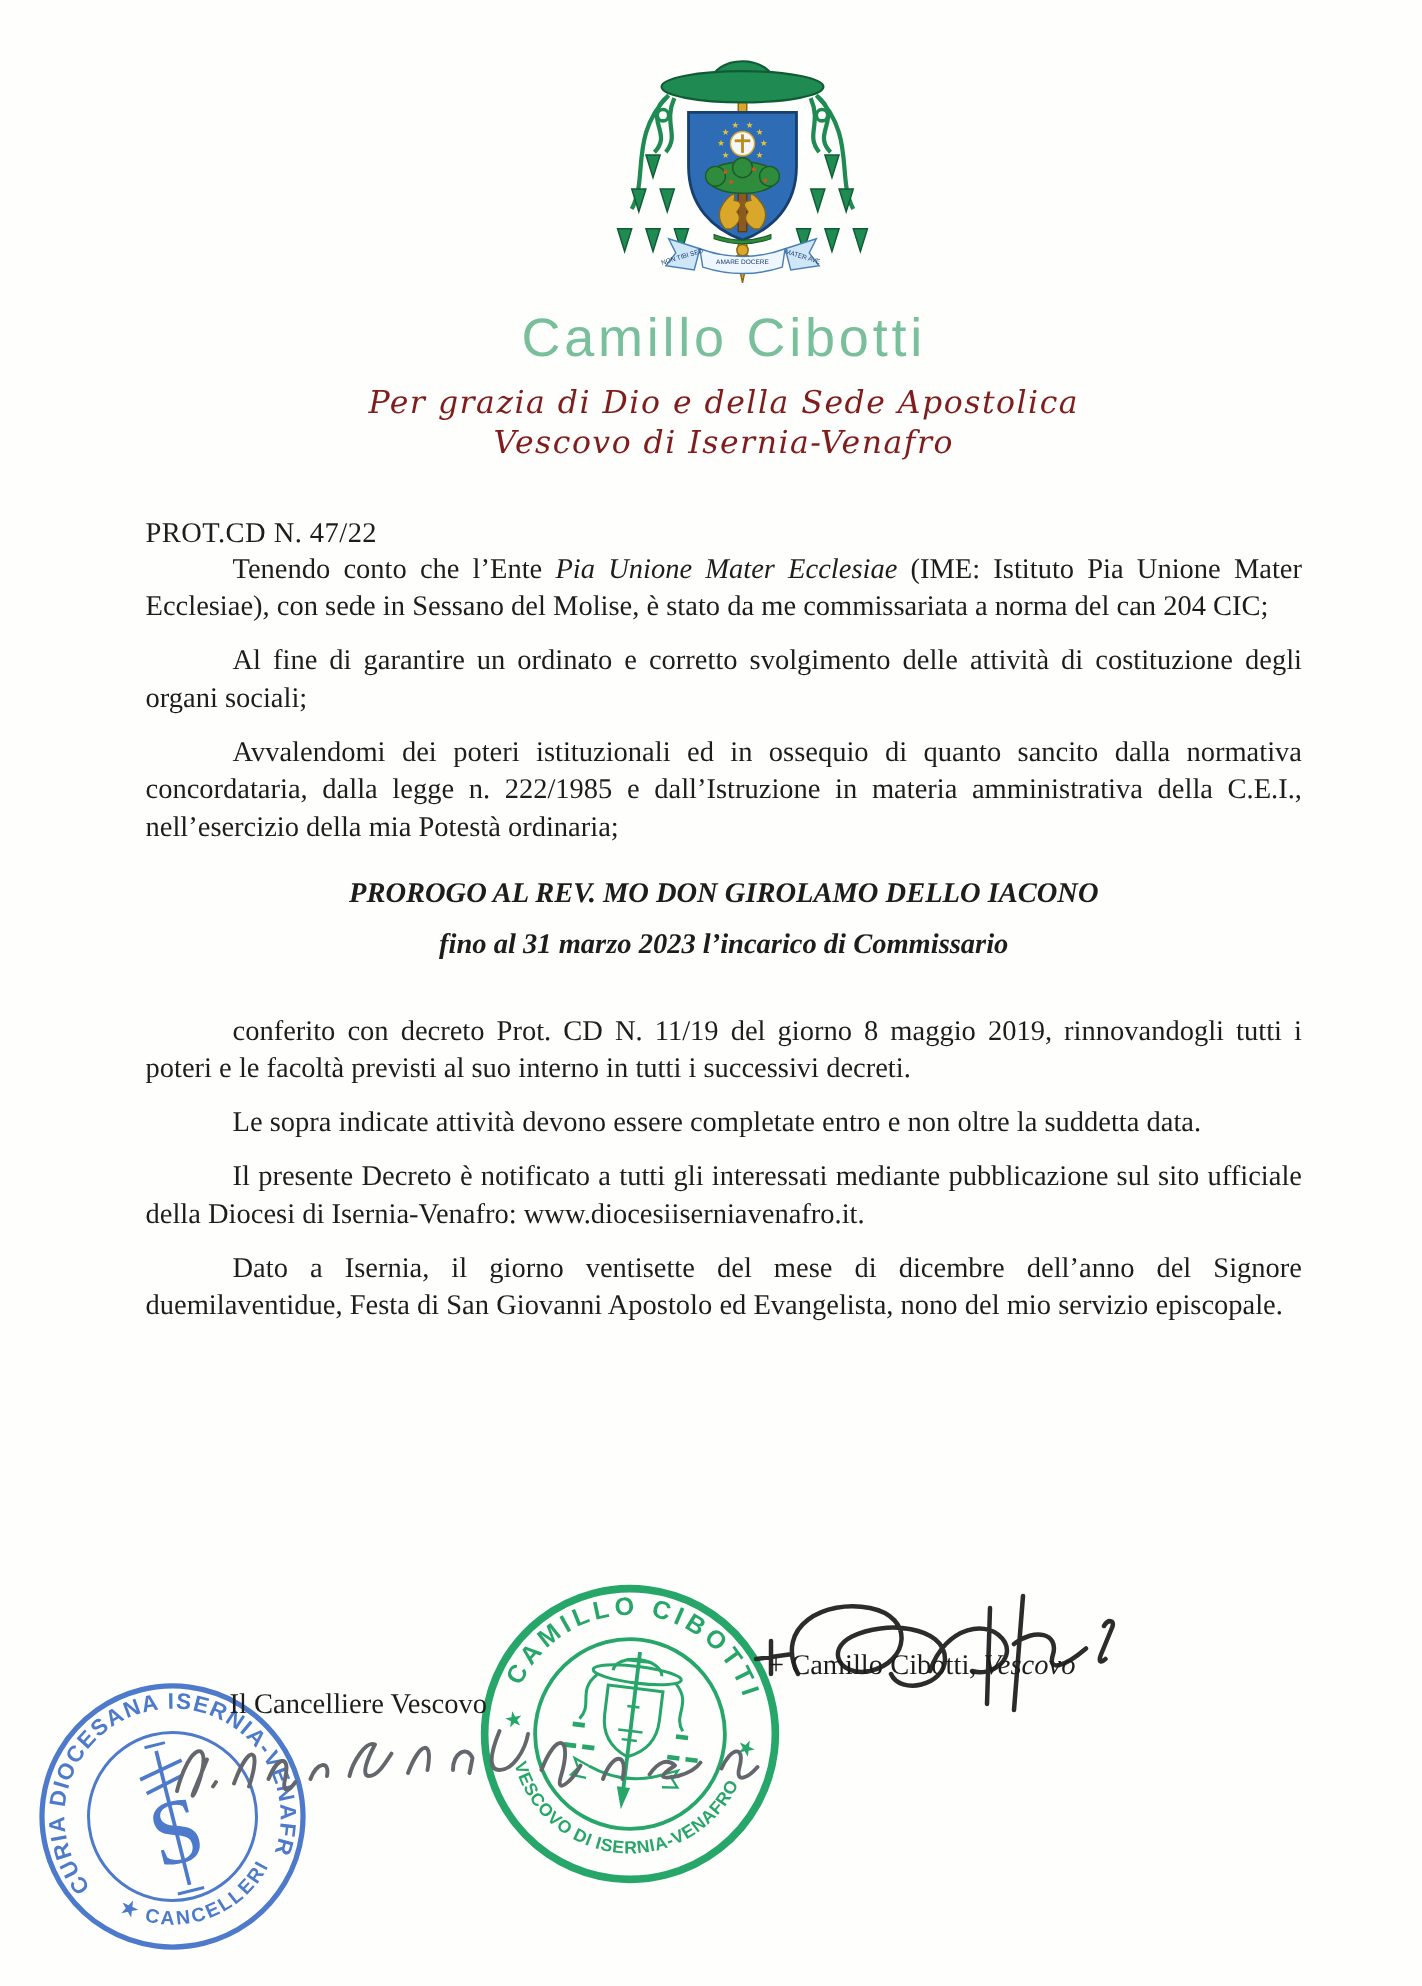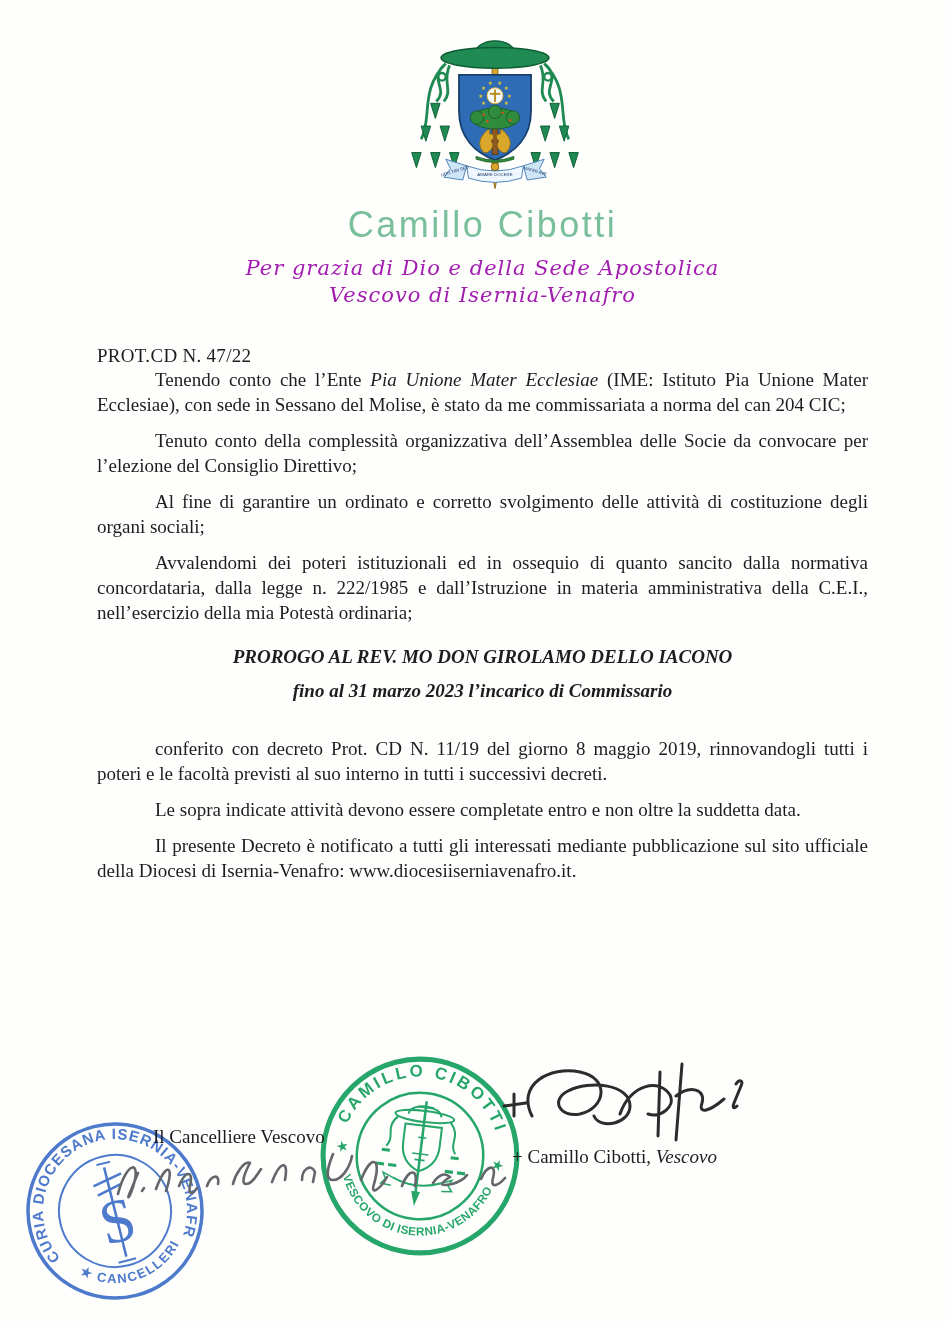--- a/index.html
+++ b/index.html
@@ -3,37 +3,37 @@
 <meta charset="utf-8">
 <style>
   html,body{margin:0;padding:0;background:#ddd;}
   .page{position:relative;width:948px;height:1324px;background:#fefefdf0;background:#fefefd;
         font-family:"Liberation Serif",serif;color:#1d1d1d;overflow:hidden;margin:0 auto;}
   .content{padding:0 80px 0 97px;}
   .hdr{text-align:center;padding-top:20px;}
   .coa{display:block;margin:0 auto;transform:translateX(12px);}
   .bishop-name{font-family:"Liberation Sans",sans-serif;font-weight:400;font-size:36px;
                letter-spacing:2.5px;color:#79bf9b;margin-top:6px;}
-  .script{font-family:"DejaVu Serif",serif;font-style:italic;color:#a21caf;
+  .script{font-family:"DejaVu Serif",serif;font-style:italic;color:#7f1d1d;
           font-size:21px;line-height:27px;letter-spacing:1px;}
   .script1{margin-top:9px;}
   .protocol{margin-top:36px;font-size:19px;letter-spacing:.3px;}
   p.body{font-size:19px;line-height:25px;text-align:justify;text-indent:58px;margin:0 0 11px;}
   .it{font-style:italic;}
   .decree{text-align:center;font-weight:bold;font-style:italic;font-size:19px;}
   .decree1{margin:21px 0 12px;}
   .decree2{margin:0 0 34px;}
   .gap-top{margin-top:26px;}
   .abs{position:absolute;}
   .stamp-curia{left:20px;top:1116px;transform:rotate(-14deg);opacity:.9;}
   .stamp-bishop{left:318px;top:1054px;transform:rotate(7deg);opacity:.93;}
   .sig-chancellor{left:104px;top:1136px;}
   .sig-bishop{left:498px;top:1054px;}
   .lbl-chancellor{left:153px;top:1126px;font-size:19px;}
-  .lbl-bishop{left:512px;top:1146px;font-size:19px;}
+  .lbl-bishop{left:512px;top:1100px;font-size:19px;}
   .stamp-txt{font-family:"Liberation Sans",sans-serif;font-weight:bold;}
 </style>
 </head>
 <body>
 
 <div class="page">
   <div class="content">
 
     <div class="hdr">
       <svg class="coa" width="190" height="178" viewBox="0 0 200 188">
@@ -118,30 +118,30 @@
       </svg>
 
       <div class="bishop-name">Camillo Cibotti</div>
       <div class="script script1">Per grazia di Dio e della Sede Apostolica</div>
       <div class="script">Vescovo di Isernia-Venafro</div>
     </div>
 
     <div class="protocol">PROT.CD N. 47/22</div>
 
     <p class="body"><span>Tenendo conto che l’Ente </span><span class="it">Pia Unione Mater Ecclesiae</span><span> (IME: Istituto Pia Unione Mater Ecclesiae), con sede in Sessano del Molise, è stato da me commissariata a norma del can 204 CIC;</span></p>
-    <p class="body"><span>Tenuto conto della complessità organizzativa dell’Assemblea delle Socie da convocare per l’elezione del Consiglio Direttivo;</span></p>
     <p class="body"><span>Al fine di garantire un ordinato e corretto svolgimento delle attività di costituzione degli organi sociali;</span></p>
     <p class="body"><span>Avvalendomi dei poteri istituzionali ed in ossequio di quanto sancito dalla normativa concordataria, dalla legge n. 222/1985 e dall’Istruzione in materia amministrativa della C.E.I., nell’esercizio della mia Potestà ordinaria;</span></p>
 
     <div class="decree decree1">PROROGO AL REV. MO DON GIROLAMO DELLO IACONO</div>
     <div class="decree decree2">fino al 31 marzo 2023 l’incarico di Commissario</div>
 
     <p class="body gap-top"><span>conferito con decreto Prot. CD N. 11/19 del giorno 8 maggio 2019, rinnovandogli tutti i poteri e le facoltà previsti al suo interno in tutti i successivi decreti.</span></p>
     <p class="body"><span>Le sopra indicate attività devono essere completate entro e non oltre la suddetta data.</span></p>
     <p class="body"><span>Il presente Decreto è notificato a tutti gli interessati mediante pubblicazione sul sito ufficiale della Diocesi di Isernia-Venafro: www.diocesiiserniavenafro.it.</span></p>
+    <p class="body"><span>Dato a Isernia, il giorno ventisette del mese di dicembre dell’anno del Signore duemilaventidue, Festa di San Giovanni Apostolo ed Evangelista, nono del mio servizio episcopale.</span></p>
   </div>
 
   <svg class="abs stamp-curia" width="190" height="190" viewBox="0 0 190 190">
     <circle cx="95" cy="95" r="87" fill="none" stroke="#3a6cc6" stroke-width="3.5"></circle>
     <circle cx="95" cy="95" r="56" fill="none" stroke="#3a6cc6" stroke-width="2"></circle>
     <defs>
       <path id="curiaTop" d="M32.6,131 A72,72 0 1 1 157.4,131"></path>
       <path id="curiaBottom" d="M39.8,141.3 A72,72 0 0 0 150.2,141.3"></path>
     </defs>
     <text class="stamp-txt" font-size="15" letter-spacing="1" fill="#3a6cc6">

